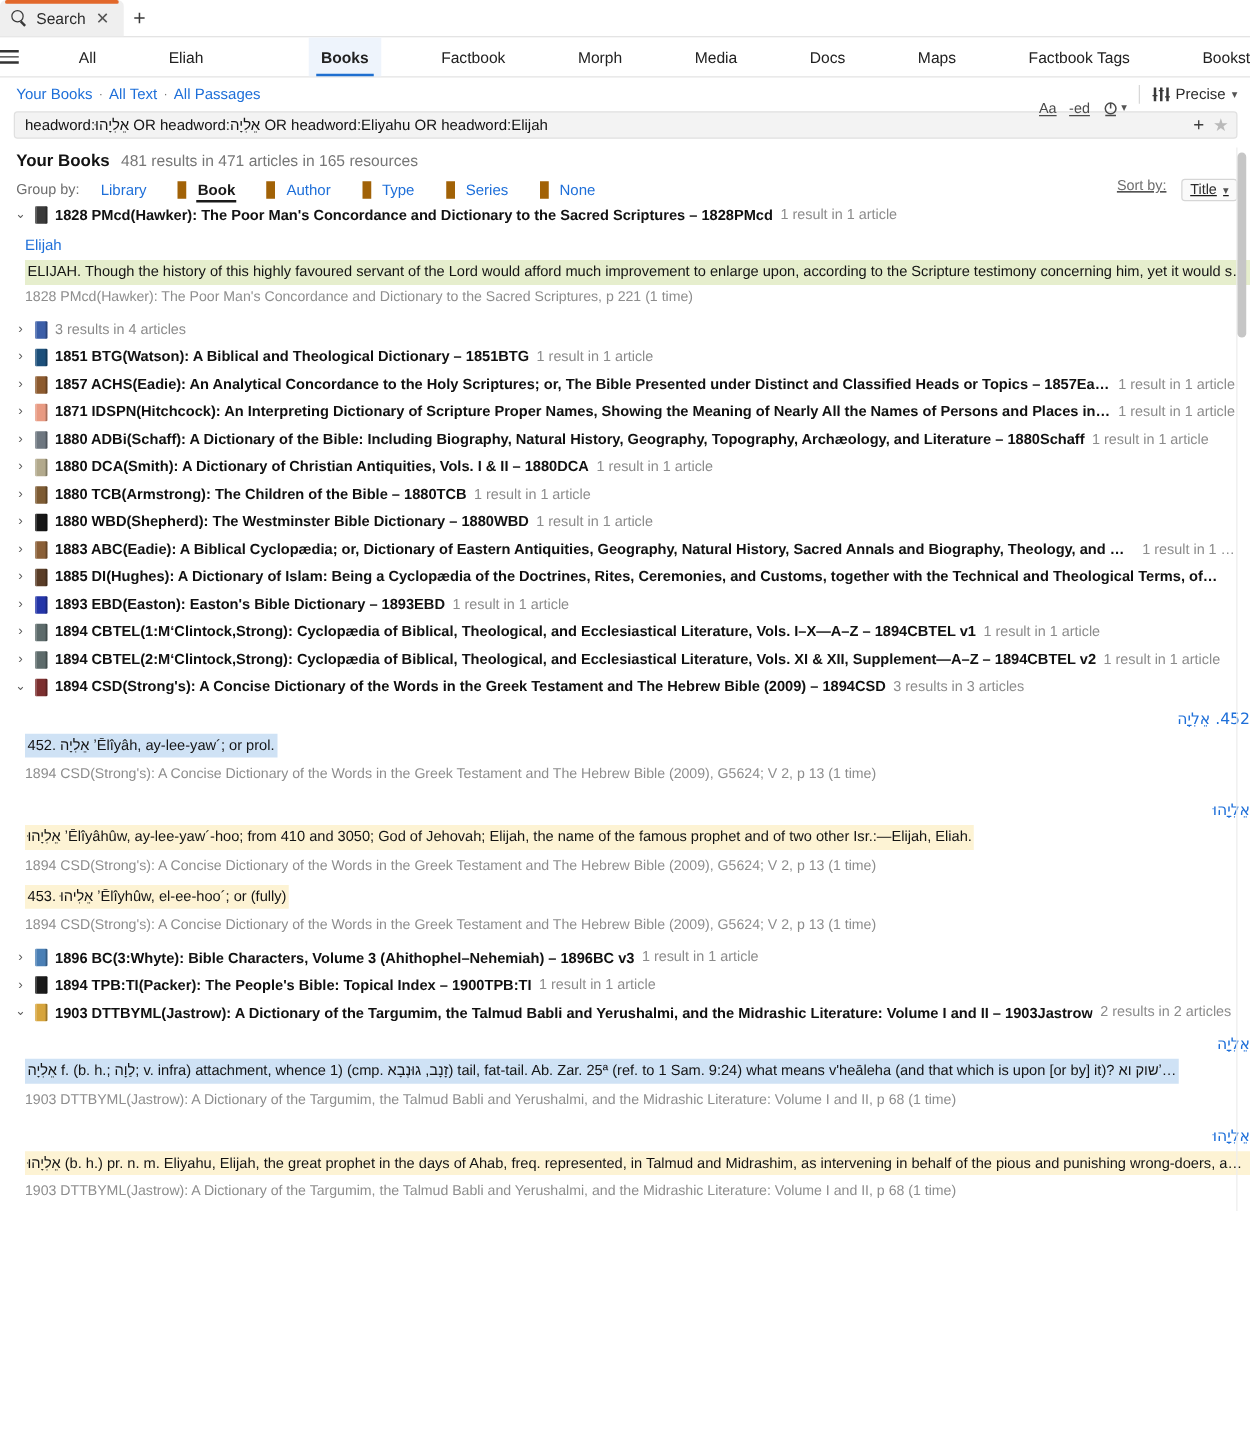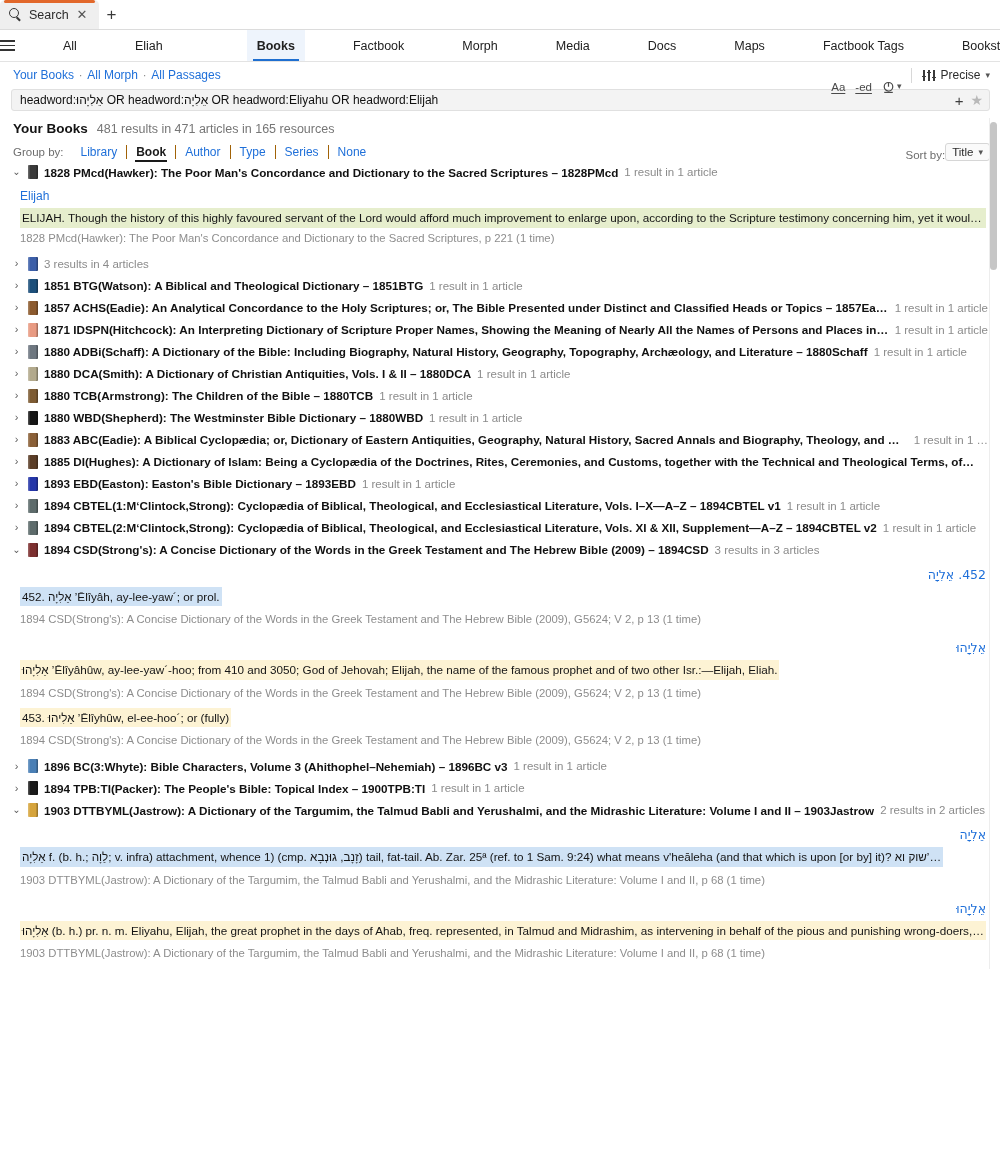--- a/index.html
+++ b/index.html
@@ -128,26 +128,26 @@
     display:flex; align-items:baseline; gap:9px;
     padding: 10px 0 0 13px;
   }
   .resheader .title { font-size:13.5px; font-weight:700; color:#131313; }
   .resheader .meta { font-size:12.5px; color:#767676; }
 
   .groupbar { display:flex; align-items:center; padding: 7px 10px 0 13px; }
   .gb-label { font-size:11.5px; color:#6d6d6d; margin-right:8px; }
   .gb-opts { display:flex; align-items:center; }
   .gb { font-size:12px; color:#1e6fd9; padding:0 9px; cursor:pointer; position:relative; }
-  .gb + .gb { border-left:1px solid #a16207; }
+  .gb + .gb { border-left:7px solid #a16207;margin-left:16px; }
   .gb.active { color:#1a1a1a; font-weight:600; }
   .gb.active::after {
     content:""; position:absolute; left:8px; right:8px; bottom:-3px; height:2px; background:#1a1a1a;
   }
-  .gb-right { margin-left:auto; display:flex; align-items:flex-end; gap:0; }
+  .gb-right { margin-left:auto; display:flex; align-items:flex-start; gap:12px;text-decoration:underline; }
   .gb-right .lbl { font-size:11.5px; color:#6d6d6d; }
   .sortsel {
     border:1px solid #d6d6d6; border-radius:3px; background:#fafafa;
     padding:2px 6px; font-size:11.5px; color:#2b2b2b; display:flex; align-items:center; gap:5px;
     cursor:pointer;
   }
 
   
   .results { padding: 0 0 0 0; }
   .bookrow {
@@ -166,21 +166,21 @@
     background:#444;
     box-shadow: inset -1.5px 0 0 rgba(0,0,0,.28), inset 1.5px 0 0 rgba(255,255,255,.22);
   }
   .btitle {
     font-size:11.7px; font-weight:700; color:#111;
     white-space:nowrap; overflow:hidden; text-overflow:ellipsis;
     max-width: 930px;
   }
   .bcount { font-size:11.5px; color:#8b8b8b; white-space:nowrap; }
 
-  .hit { padding-left: 20px; padding-right:14px; }
+  .hit { padding-left: 20px; }
   .hit-head {
     font-size:12px; color:#1e6fd9; padding: 6px 0 5px 0; cursor:pointer;
     font-family:"Liberation Sans", sans-serif;
   }
   .hit-head.heb { font-size:12.5px; direction:rtl; unicode-bidi:plaintext; }
   .hit-text {
     font-size:11.7px; line-height:1.5; color:#141414;
     white-space:nowrap; overflow:hidden; text-overflow:ellipsis;
     padding:1px 2px; display:block;
   }
@@ -244,21 +244,21 @@
       <div class="navbtn disabled">❯</div>
       <div class="navbtn" style="font-size:10px;">▾</div>
       <div class="navbtn" style="font-size:14px;letter-spacing:0;line-height:0.6;">⋮</div>
     </div>
   </div>
 
   <div class="crumbrow">
     <div class="crumbs">
       <span class="crumb">Your Books</span>
       <span class="crumb-sep">·</span>
-      <span class="crumb">All Morph</span>
+      <span class="crumb">All Text</span>
       <span class="crumb-sep">·</span>
       <span class="crumb">All Passages</span>
     </div>
     <div class="crumb-right">
       <span class="tool">
           <u>Aa</u>
         </span>
       <span class="tool">
           <u>-ed</u>
         </span>

